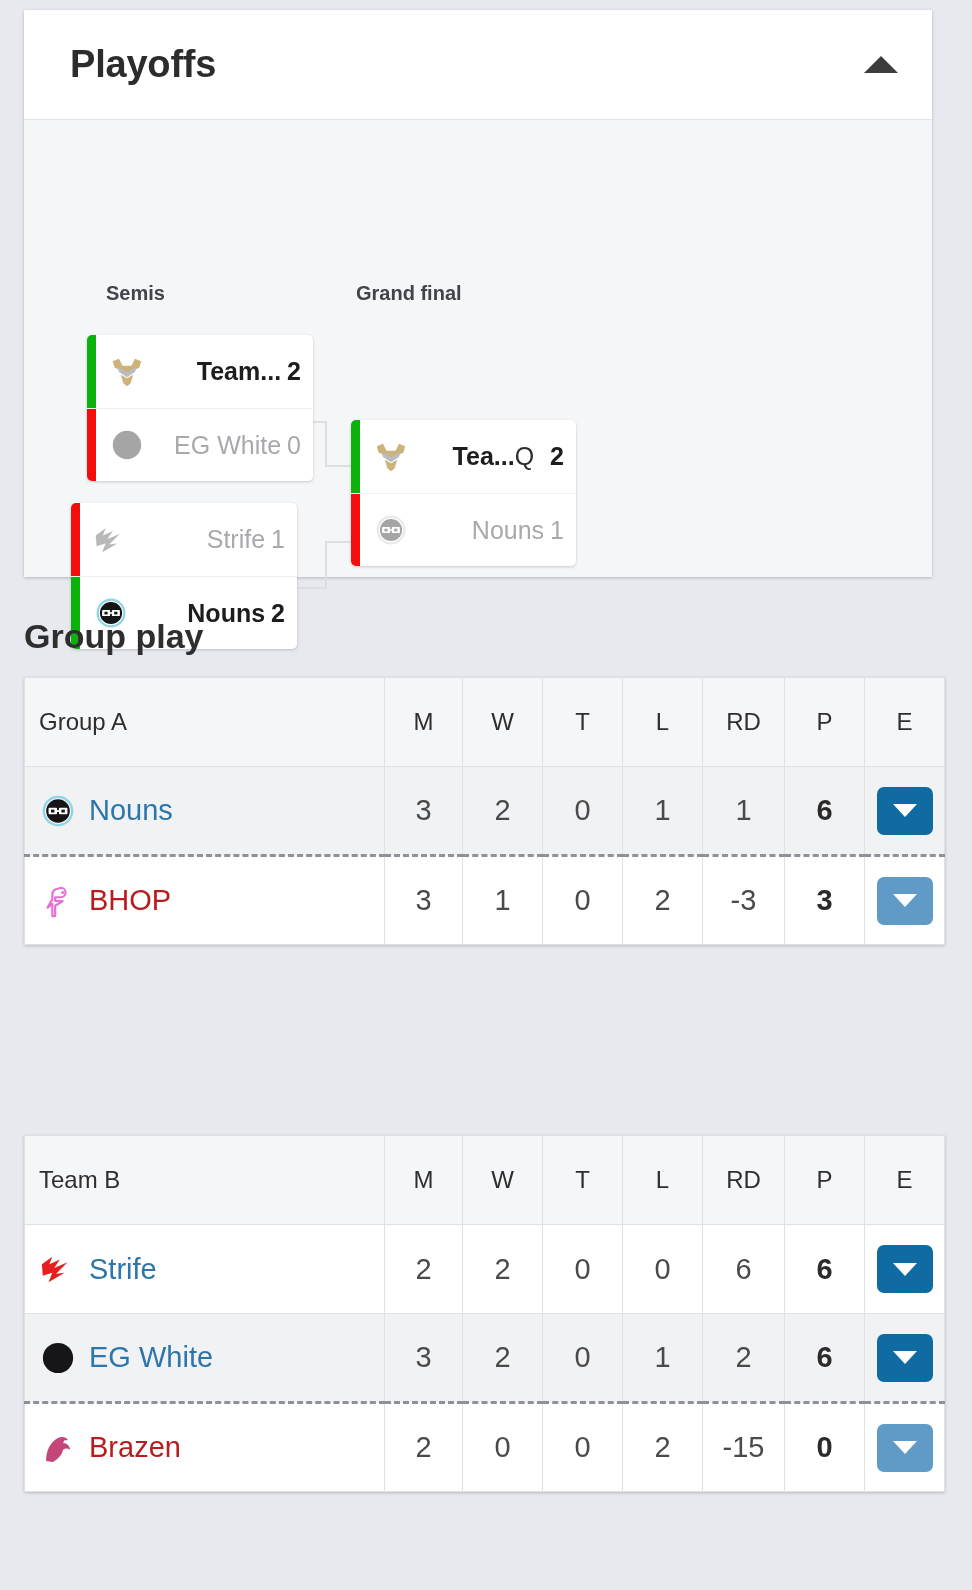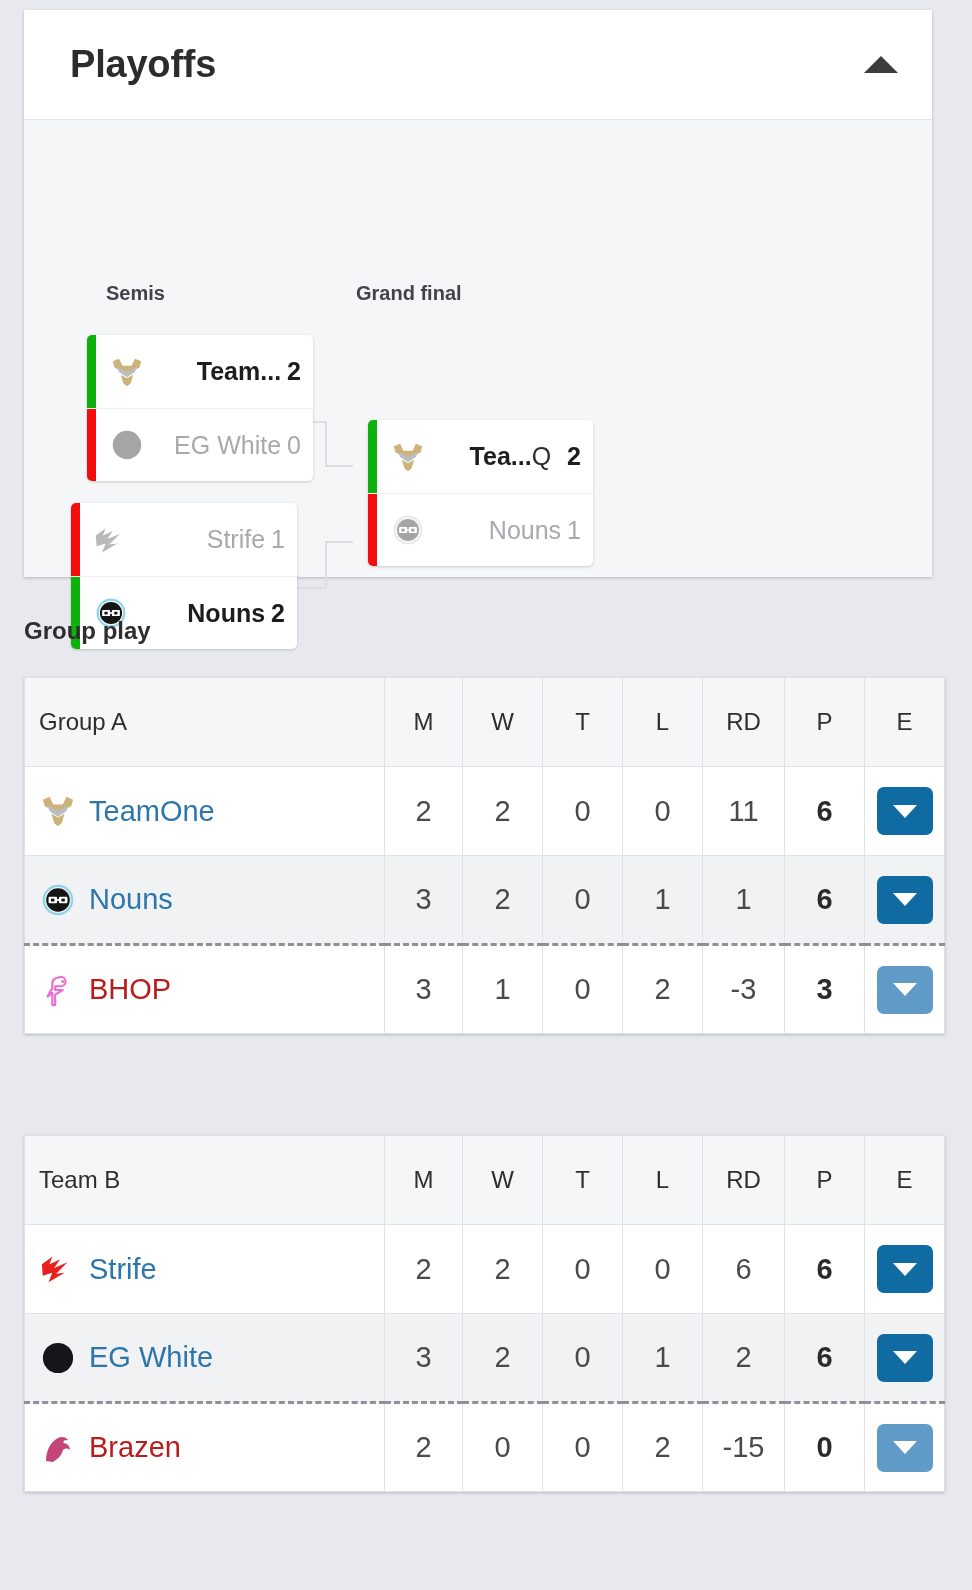--- a/index.html
+++ b/index.html
@@ -74,21 +74,21 @@
   
   .match {
     position: absolute;
     background: #ffffff;
     border-radius: 5px;
     box-shadow: 0 1px 3px rgba(0,0,0,0.19);
     overflow: hidden;
   }
   .match.m-semi1 { left: 63px; top: 215px; width: 226px; }
   .match.m-semi2 { left: 47px; top: 383px; width: 226px; }
-  .match.m-final  { left: 344px; top: 300px; width: 225px; }
+  .match.m-final  { left: 327px; top: 300px; width: 225px; }
 
   .mrow {
     position: relative;
     height: 73px;
     display: flex;
     align-items: center;
     padding-left: 22px;
     padding-right: 12px;
   }
   .mrow + .mrow { border-top: 1px solid #eef0f2; }
@@ -116,21 +116,21 @@
   .mrow.loser .logo { opacity: 0.38; filter: grayscale(100%); }
 
   
   .conn { position: absolute; background: #dcdee2; }
 
   
   .group-play-title {
     position: absolute;
     left: 24px;
     top: 617px;
-    font-size: 24px;
+    font-size: 34px;
     font-weight: bold;
     color: #2e2e2e;
   }
 
   .gtable {
     position: absolute;
     left: 24px;
     width: 908px;
     background: #ffffff;
     box-shadow: 0 1px 3px rgba(0,0,0,0.2);
@@ -359,45 +359,20 @@
         <th>M</th>
         <th>W</th>
         <th>T</th>
         <th>L</th>
         <th>RD</th>
         <th>P</th>
         <th>E</th>
       </tr>
     </thead>
     <tbody>
-      <tr class="odd">
-        <td class="team-cell">
-          <span class="team-wrap">
-            <span class="logo">
-              <svg class="lg" viewBox="0 0 40 36">
-                  <path d="M4 6 L11 3 L15 11 L25 11 L29 3 L36 6 L34 13 L20 20 L6 13 Z" fill="#cdb27a"></path>
-                  <path d="M9 12 L20 18 L31 12 L29 18 L20 24 L11 18 Z" fill="#b9bcc1"></path>
-                  <path d="M13 21 L20 25 L27 21 L24 31 L20 34 L16 31 Z" fill="#cdb27a"></path>
-                </svg>
-            </span>
-            <span class="tlabel">TeamOne</span>
-          </span>
-        </td>
-        <td class="num">2</td>
-        <td class="num">2</td>
-        <td class="num">0</td>
-        <td class="num">0</td>
-        <td class="num">11</td>
-        <td class="pts">6</td>
-        <td class="ecell">
-          <button class="ebtn qual">
-              <span class="tri"></span>
-            </button>
-        </td>
-      </tr>
 
       <tr class="even cutoff">
         <td class="team-cell">
           <span class="team-wrap">
             <span class="logo">
               <svg class="lg" viewBox="0 0 36 36">
                   <circle cx="18" cy="18" r="15" fill="none" stroke="#8fd4e8" stroke-width="2.5"></circle>
                   <circle cx="18" cy="18" r="12.5" fill="#151515"></circle>
                   <rect x="8" y="14.5" width="9" height="7" rx="1" fill="#fff"></rect>
                   <rect x="19" y="14.5" width="9" height="7" rx="1" fill="#fff"></rect>

